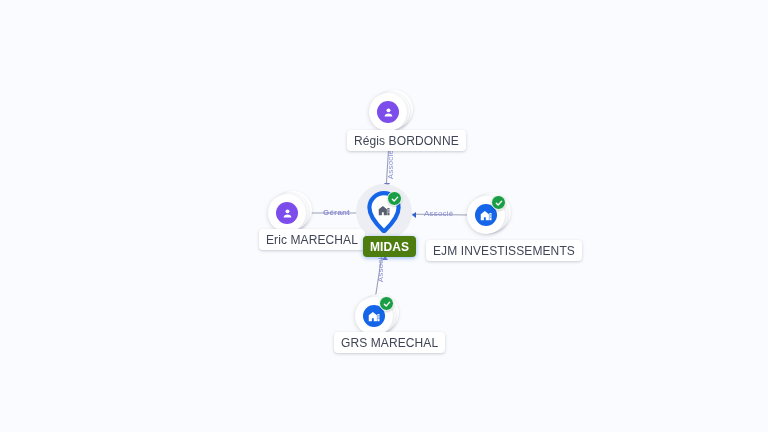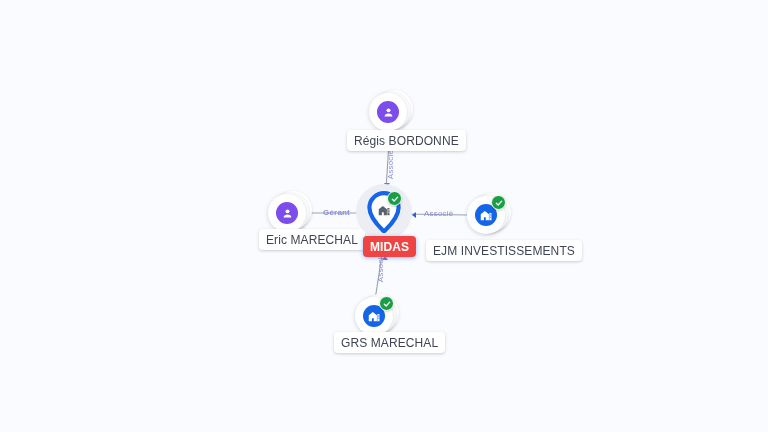--- a/index.html
+++ b/index.html
@@ -101,21 +101,21 @@
     background:#ffffff;
     color:#3f4556;
     font-size:12px;
     padding:3.5px 7px;
     border-radius:4px;
     white-space:nowrap;
     box-shadow:0 1px 3px rgba(60,70,100,.26);
     letter-spacing:.1px;
   }
   .label.selected{
-    background:#ef4444;
+    background:#4d7c0f;
     color:#ffffff;
     font-weight:bold;
     box-shadow:0 1px 4px rgba(21,101,232,.45);
   }
 </style>
 </head>
 <body>
 
 <div id="canvas">
 

